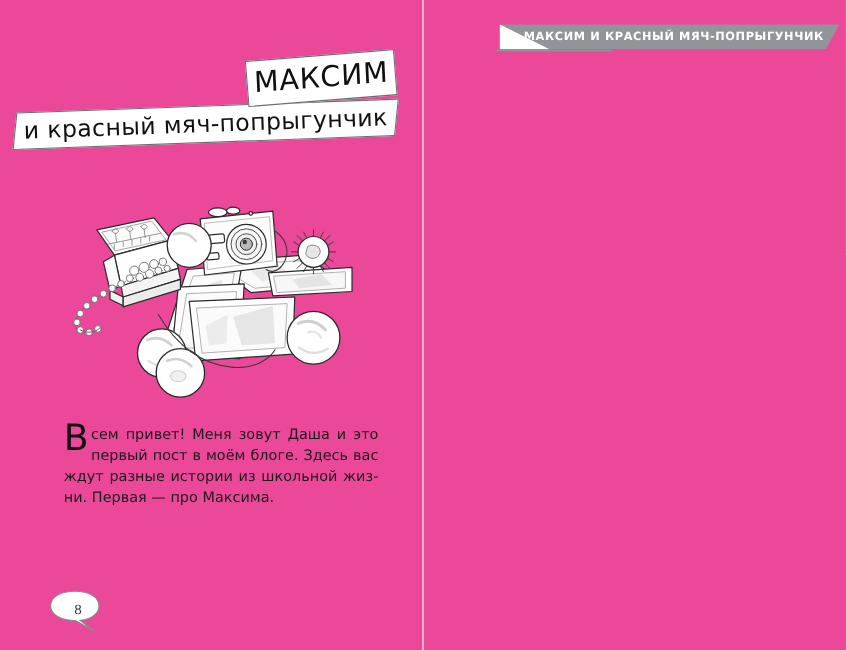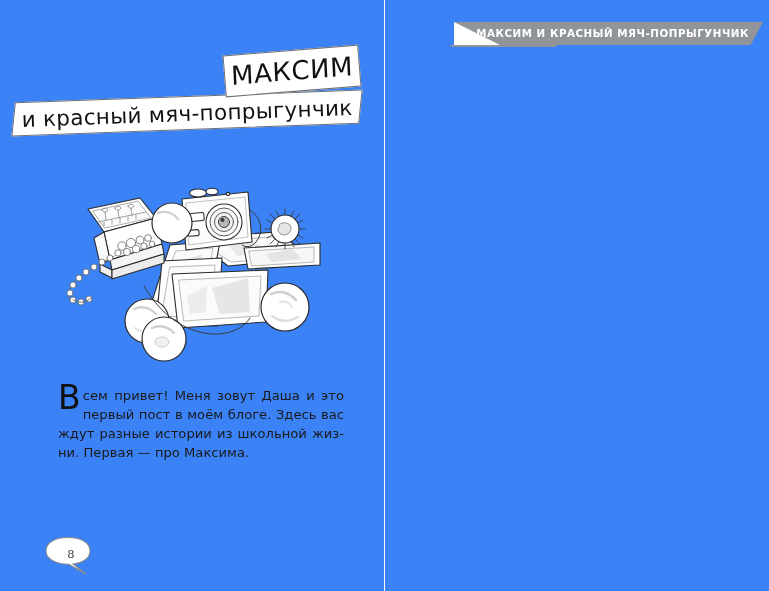--- a/index.html
+++ b/index.html
@@ -16,21 +16,21 @@
   }
   .spread {
     position: absolute;
     inset: 0;
     background: #ffffff;
   }
   .page {
     position: absolute;
     top: 0;
     height: 591px;
-    background: #3b82f6;
+    background: #ec4899;
   }
   .page-left  { left: 0;     width: 384px; }
   .page-right { left: 385px; width: 384px; }
 
   
   .running-header {
     position: absolute;
     top: 22px;
     left: 69px;
     width: 309px;

